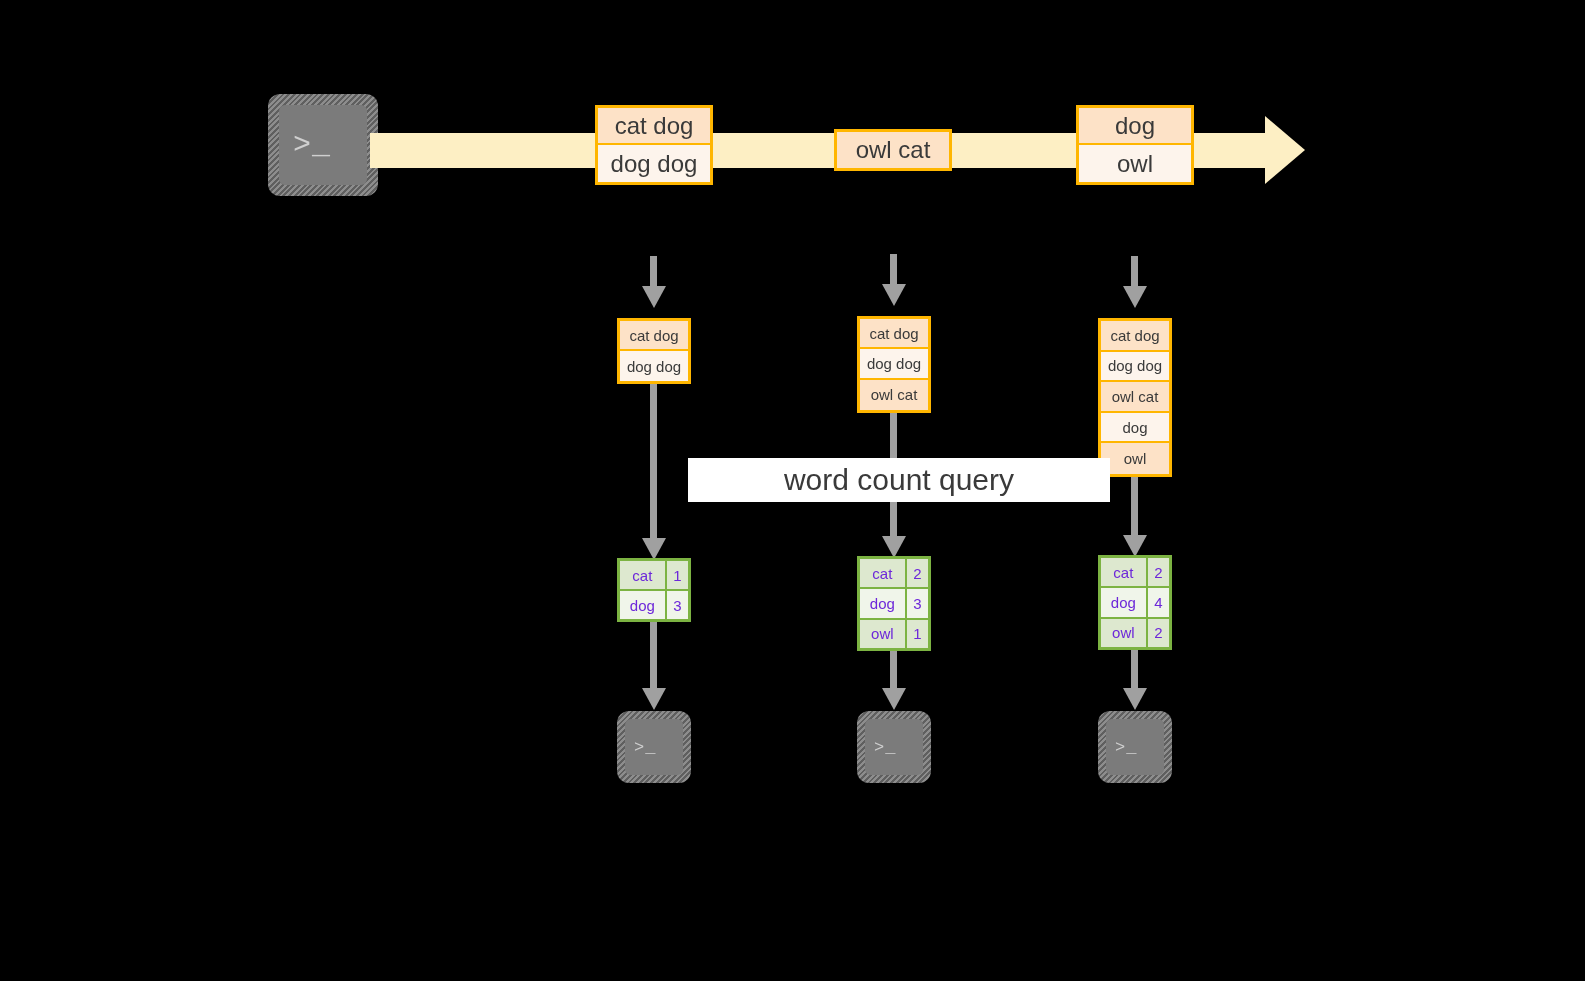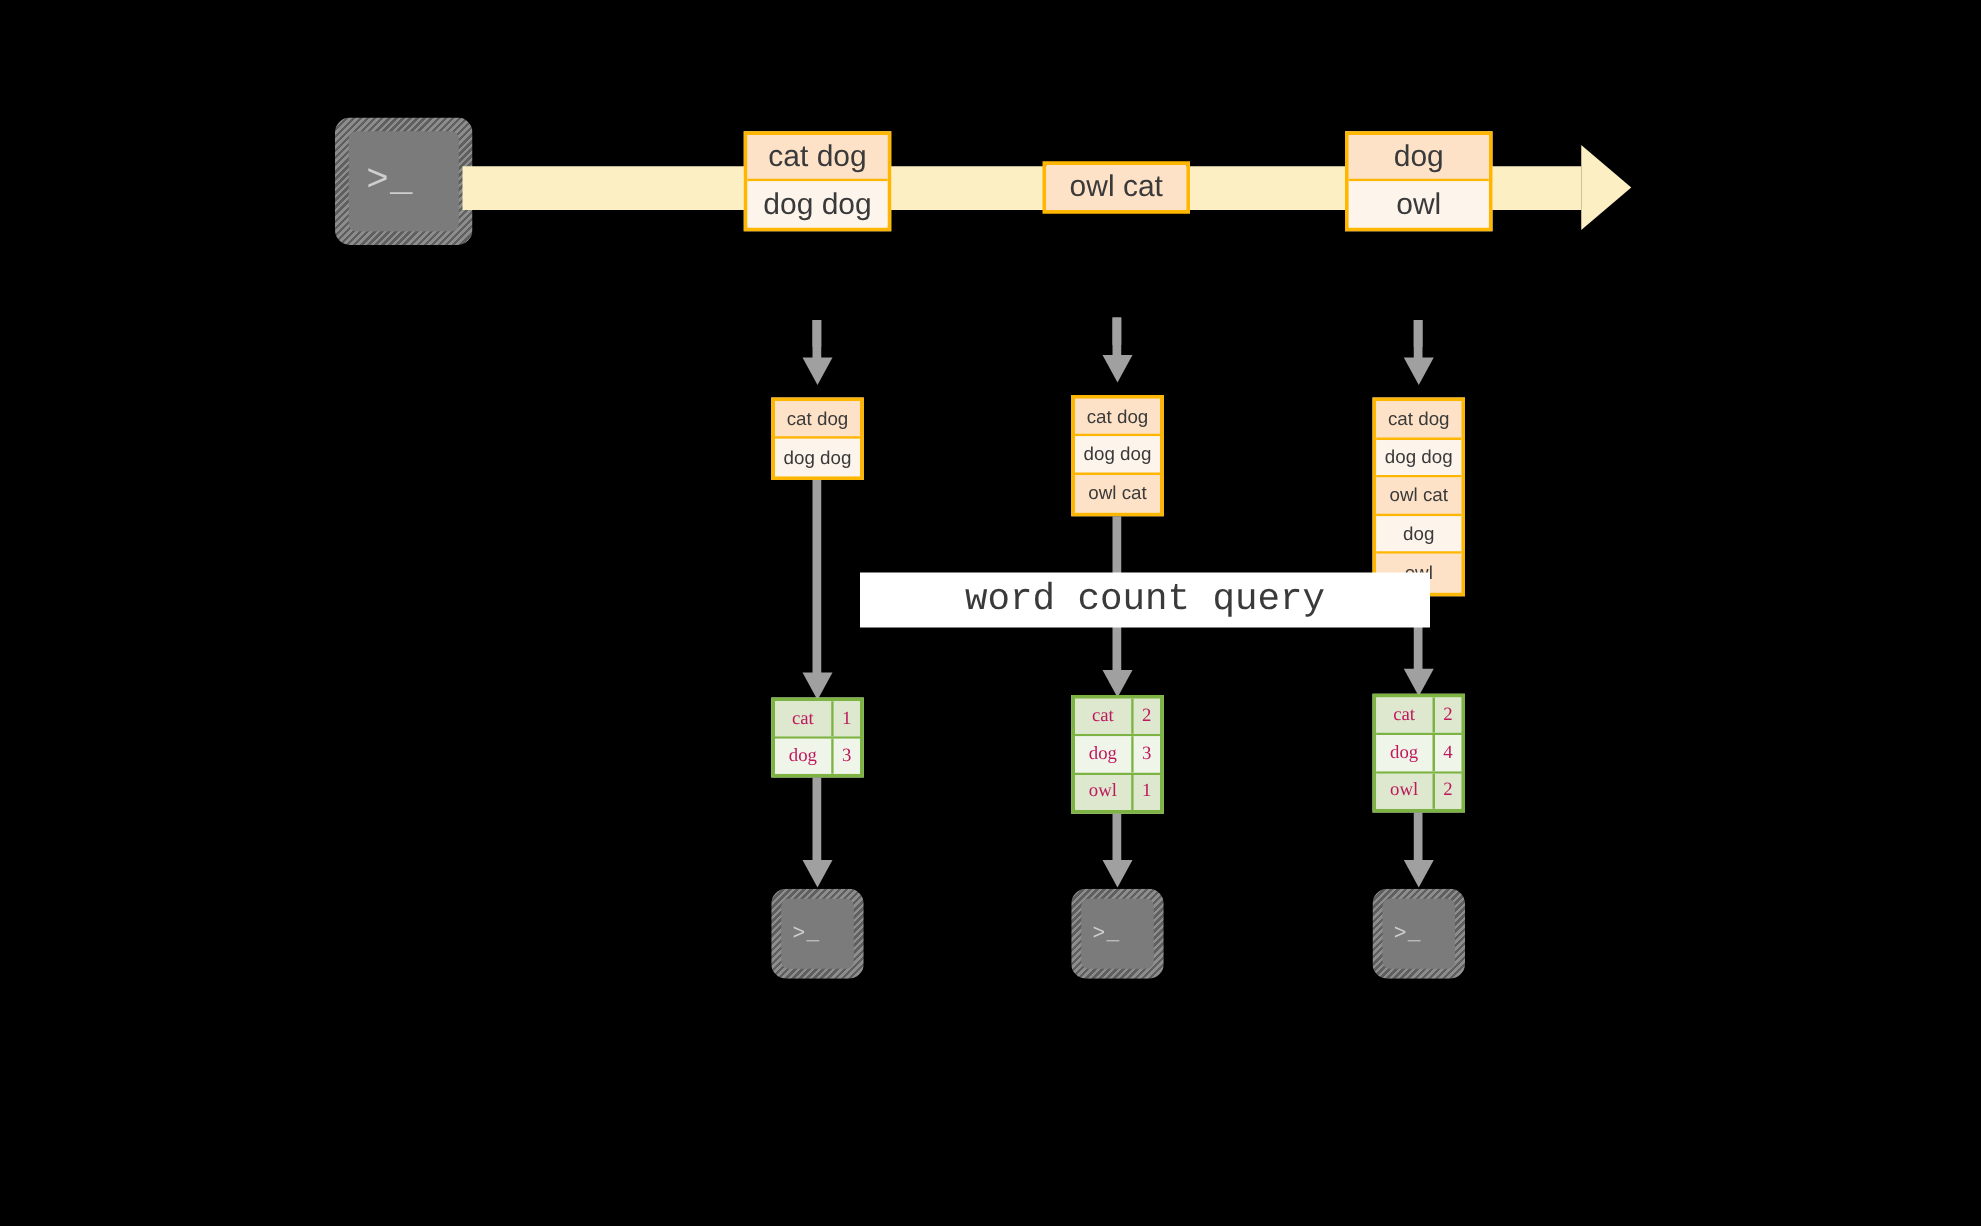--- a/index.html
+++ b/index.html
@@ -99,23 +99,22 @@
     display: flex;
     flex: 1 1 auto;
     border-bottom: 2px solid #7cb342;
   }
   .green-row:last-child { border-bottom: none; }
   .green-cell {
     box-sizing: border-box;
     display: flex;
     align-items: center;
     justify-content: center;
-    color: #be185d;
+    color: #6d28d9;
     white-space: nowrap;
-    font-family: Liberation Serif, serif;
   }
   .green-cell.key { border-right: 2px solid #7cb342; }
   .green-row.dark  .green-cell { background: #dde8cf; }
   .green-row.light .green-cell { background: #f0f5ea; }
 
   
   .conn-line {
     position: absolute;
     background: #a0a0a0;
   }
@@ -280,15 +279,15 @@
 
   <div class="conn-line" style="left:1131px; top:650px; width:7px; height:44px;"></div>
   <div class="conn-head" style="left:1123px; top:688px;"></div>
 
   <div class="terminal" style="left:1098px; top:711px; width:74px; height:72px; border-width:8px;">
     <div class="terminal-inner">
       <span class="terminal-glyph" style="font-size:17px; margin-left:9px;">&gt;_</span>
     </div>
   </div>
 
-  <div class="query-band" style="left:688px; top:458px; width:456px; height:44px; font-size:30px;font-family:Liberation Mono, monospace;">word count query</div>
+  <div class="query-band" style="left:688px; top:458px; width:422px; height:44px; font-size:30px;">word count query</div>
 
 </div>
 
 </body></html>

